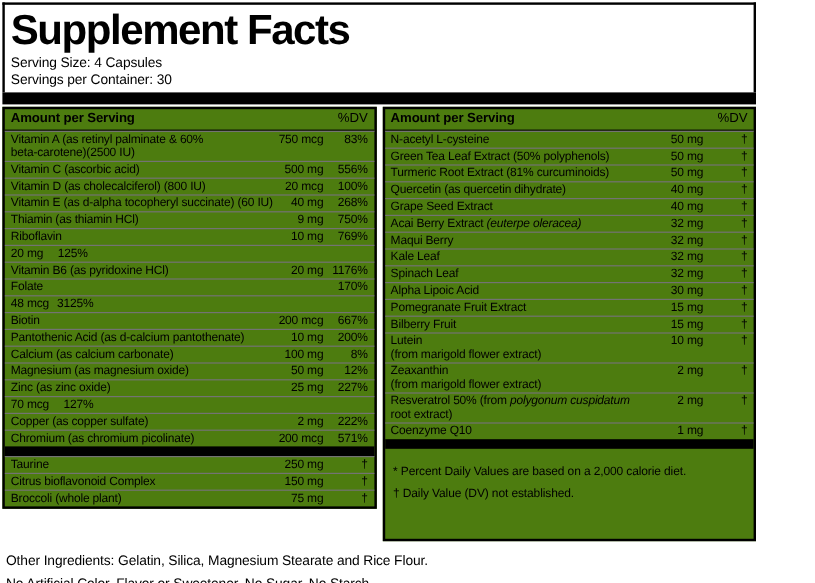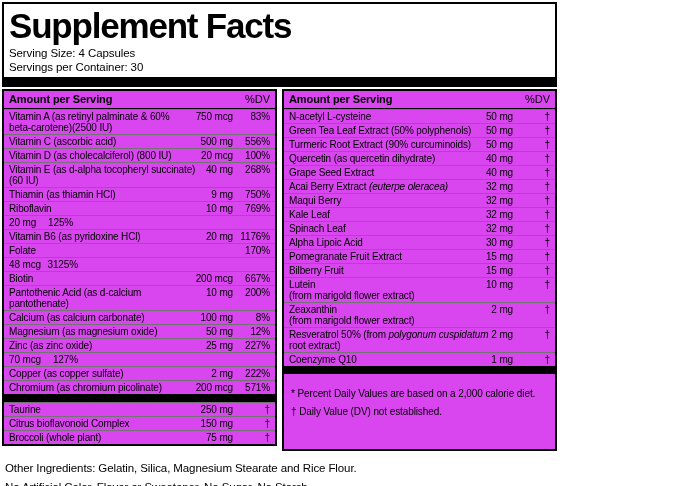--- a/index.html
+++ b/index.html
@@ -6,36 +6,36 @@
     margin: 0; padding: 0;
     width: 679px; height: 486px;
     background: #fff;
     overflow: hidden;
   }
   body {
     font-family: "Liberation Sans", "DejaVu Sans", sans-serif;
     color: #000;
     -webkit-font-smoothing: antialiased;
   }
-  .label { margin: 2px 2px 0 2px; width: 555px; box-sizing: border-box; }
+  .label { margin: 2px 2px 0 2px; width: 628px; box-sizing: border-box; }
 
   .topbox {
     border: 2px solid #000; border-bottom: 0;
     padding: 1px 5px 3px 5px; box-sizing: border-box;
   }
   .title {
     font-size: 35px; font-weight: bold;
     letter-spacing: -1.2px; line-height: 42px; white-space: nowrap;
   }
   .serving-line { font-size: 11.5px; line-height: 13.5px; letter-spacing: -0.1px; }
 
   .bar-full { height: 10px; background: #000; }
 
   .cols { display: flex; gap: 5px; margin-top: 2px; align-items: flex-start; }
-  .col { flex: 1 1 0; border: 2px solid #000; box-sizing: border-box; background: #d946ef; }
+  .col { flex: 1 1 0; border: 2px solid #000; box-sizing: border-box; background: #4d7c0f; }
 
   .hdr {
     display: flex; align-items: baseline;
     font-size: 11px; padding: 2px 0 2px 5px;
     border-bottom: 1px solid #000; line-height: 13px;
   }
   .hdr .h-amt { flex: 1 1 auto; font-weight: bold; letter-spacing: -0.1px; }
   .hdr .h-dv { flex: 0 0 42px; width: 42px; text-align: right; padding-right: 5px; box-sizing: border-box; }
 
   .row {
@@ -273,21 +273,21 @@
           <div class="name">
             <div>Green Tea Leaf Extract (50% polyphenols)</div>
           </div>
           <div class="amt">
             <div>50 mg</div>
           </div>
           <div class="dv">†</div>
         </div>
         <div class="row">
           <div class="name">
-            <div>Turmeric Root Extract (90% curcuminoids)</div>
+            <div>Turmeric Root Extract (81% curcuminoids)</div>
           </div>
           <div class="amt">
             <div>50 mg</div>
           </div>
           <div class="dv">†</div>
         </div>
         <div class="row">
           <div class="name">
             <div>Quercetin (as quercetin dihydrate)</div>
           </div>

